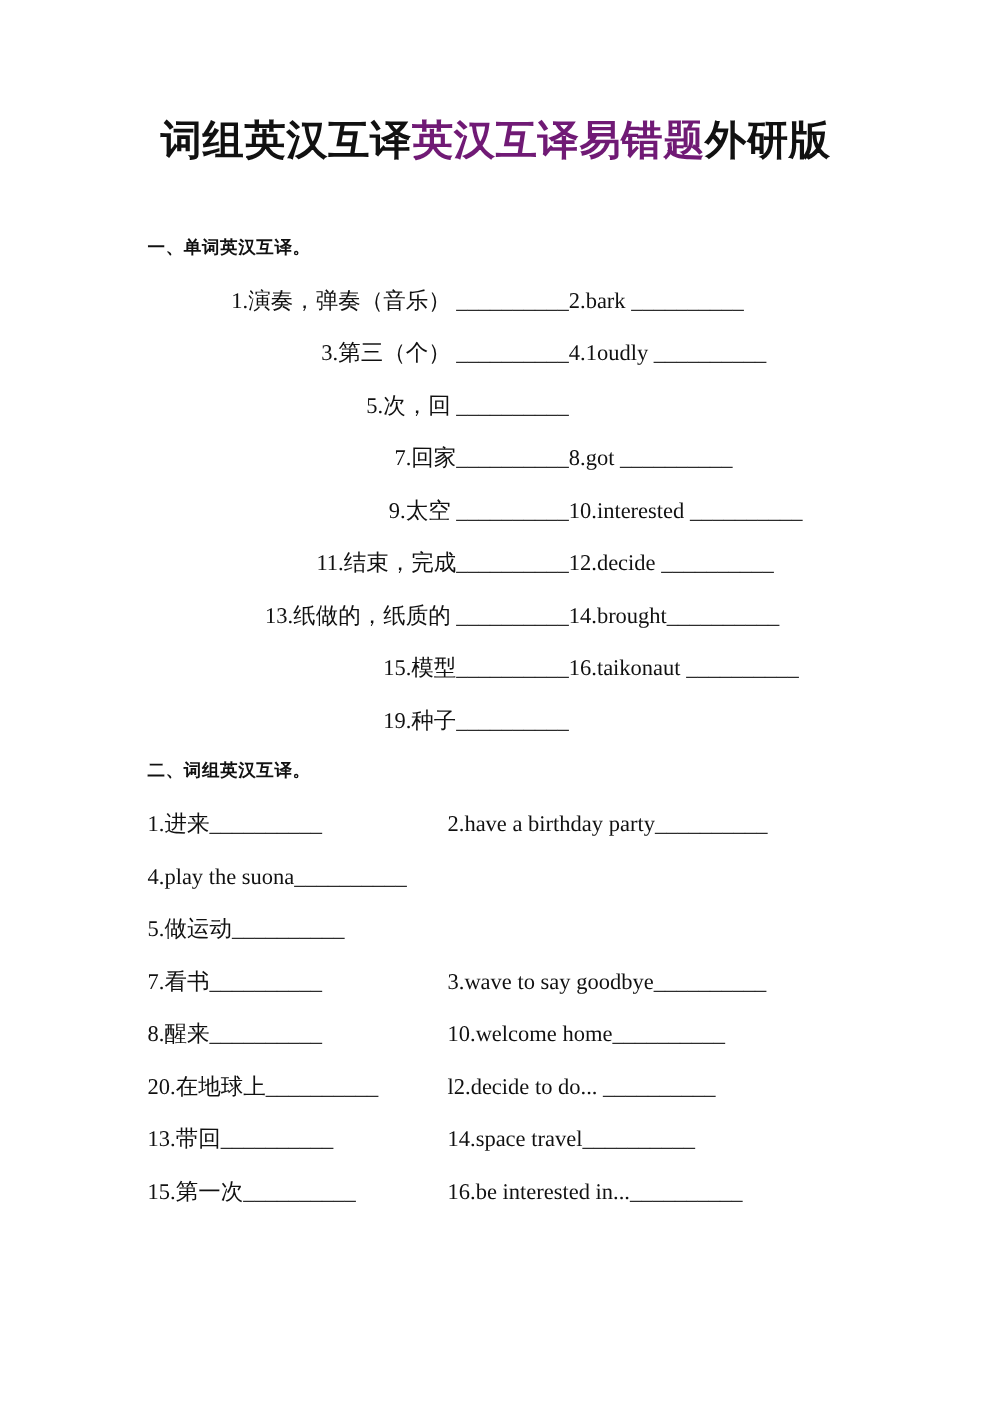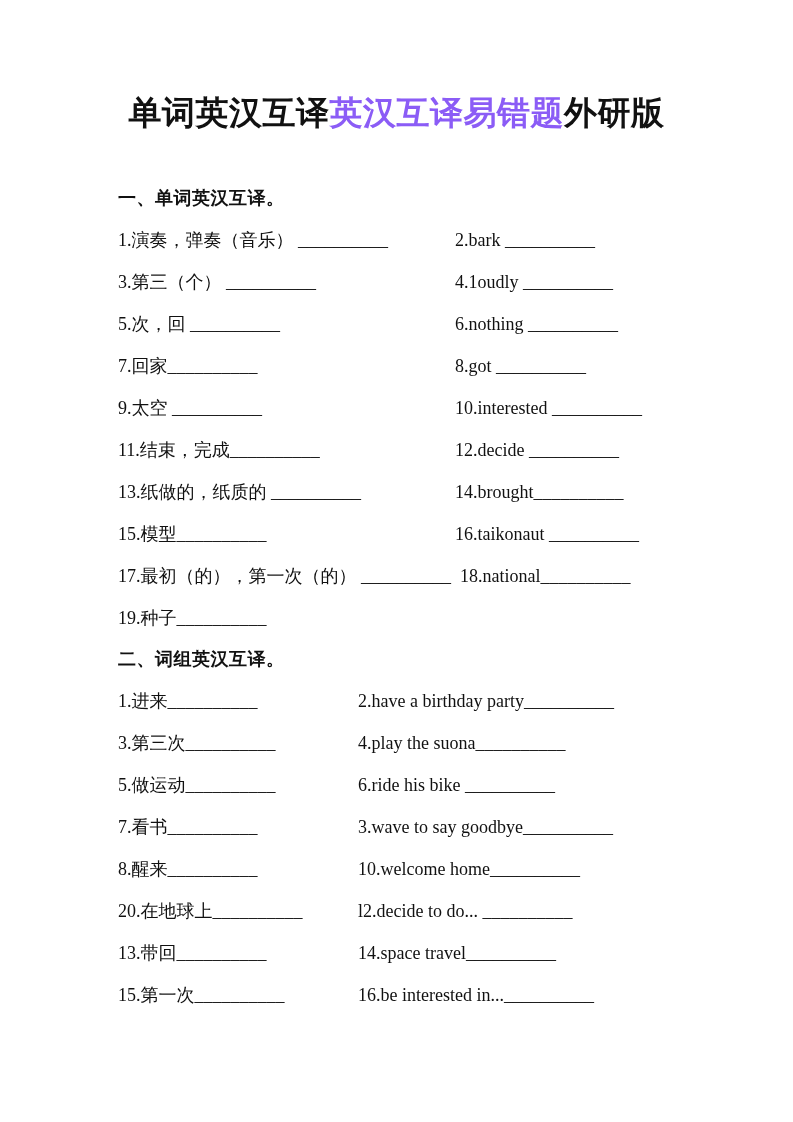--- a/index.html
+++ b/index.html
@@ -22,86 +22,85 @@
     left: 0;
     width: 100%;
     text-align: center;
     font-size: 33px;
     font-weight: 700;
     line-height: 46px;
     white-space: nowrap;
     letter-spacing: 0.5px;
   }
   .doc-title .hl {
-    color: #8b5cf6;
+    color: #701a75;
   }
   .content {
     position: absolute;
     left: 118px;
     top: 186px;
     width: 562px;
     font-size: 18px;
   }
   .section-heading {
     height: 41px;
     line-height: 25px;
-    font-size: 18px;
+    font-size: 14px;
     font-weight: 700;
     letter-spacing: 0.5px;
   }
   .row {
     display: flex;
     height: 42px;
     line-height: 26px;
     align-items: flex-start;
     white-space: nowrap;
   }
   .row .cell {
     display: inline-block;
   }
   
-  .s1 .left  { width: 337px; flex: 0 0 337px; }
+  .s1 .left  { width: 337px; flex: 0 0 337px; text-align: right; }
   .s1 .right { flex: 1; }
   
   .s2 .left  { width: 240px; flex: 0 0 240px; }
   .s2 .right { flex: 1; }
   
   .row.inline .left {
     width: auto;
     flex: 0 0 auto;
     margin-right: 9px;
   }
   .row.inline .right {
     flex: 0 0 auto;
   }
 </style>
 </head>
 <body>
 
 <div class="page">
 
   <div class="doc-title">
-    <span>单词英汉互译</span><span class="hl">英汉互译易错题</span><span>外研版</span>
+    <span>词组英汉互译</span><span class="hl">英汉互译易错题</span><span>外研版</span>
   </div>
 
   <div class="content">
 
     <div class="section-heading">一、单词英汉互译。</div>
 
     <div class="row s1">
       <span class="cell left">1.演奏，弹奏（音乐） __________</span>
       <span class="cell right">2.bark __________</span>
     </div>
     <div class="row s1">
       <span class="cell left">3.第三（个） __________</span>
       <span class="cell right">4.1oudly __________</span>
     </div>
     <div class="row s1">
       <span class="cell left">5.次，回 __________</span>
-      <span class="cell right">6.nothing __________</span>
     </div>
     <div class="row s1">
       <span class="cell left">7.回家__________</span>
       <span class="cell right">8.got __________</span>
     </div>
     <div class="row s1">
       <span class="cell left">9.太空 __________</span>
       <span class="cell right">10.interested __________</span>
     </div>
     <div class="row s1">
@@ -109,42 +108,36 @@
       <span class="cell right">12.decide __________</span>
     </div>
     <div class="row s1">
       <span class="cell left">13.纸做的，纸质的 __________</span>
       <span class="cell right">14.brought__________</span>
     </div>
     <div class="row s1">
       <span class="cell left">15.模型__________</span>
       <span class="cell right">16.taikonaut __________</span>
     </div>
-    <div class="row s1 inline">
-      <span class="cell left">17.最初（的），第一次（的） __________</span>
-      <span class="cell right">18.national__________</span>
-    </div>
     <div class="row s1">
       <span class="cell left">19.种子__________</span>
       <span class="cell right"></span>
     </div>
 
     <div class="section-heading">二、词组英汉互译。</div>
 
     <div class="row s2">
       <span class="cell left">1.进来__________</span>
       <span class="cell right">2.have a birthday party__________</span>
     </div>
     <div class="row s2">
-      <span class="cell left">3.第三次__________</span>
       <span class="cell right">4.play the suona__________</span>
     </div>
     <div class="row s2">
       <span class="cell left">5.做运动__________</span>
-      <span class="cell right">6.ride his bike __________</span>
     </div>
     <div class="row s2">
       <span class="cell left">7.看书__________</span>
       <span class="cell right">3.wave to say goodbye__________</span>
     </div>
     <div class="row s2">
       <span class="cell left">8.醒来__________</span>
       <span class="cell right">10.welcome home__________</span>
     </div>
     <div class="row s2">

